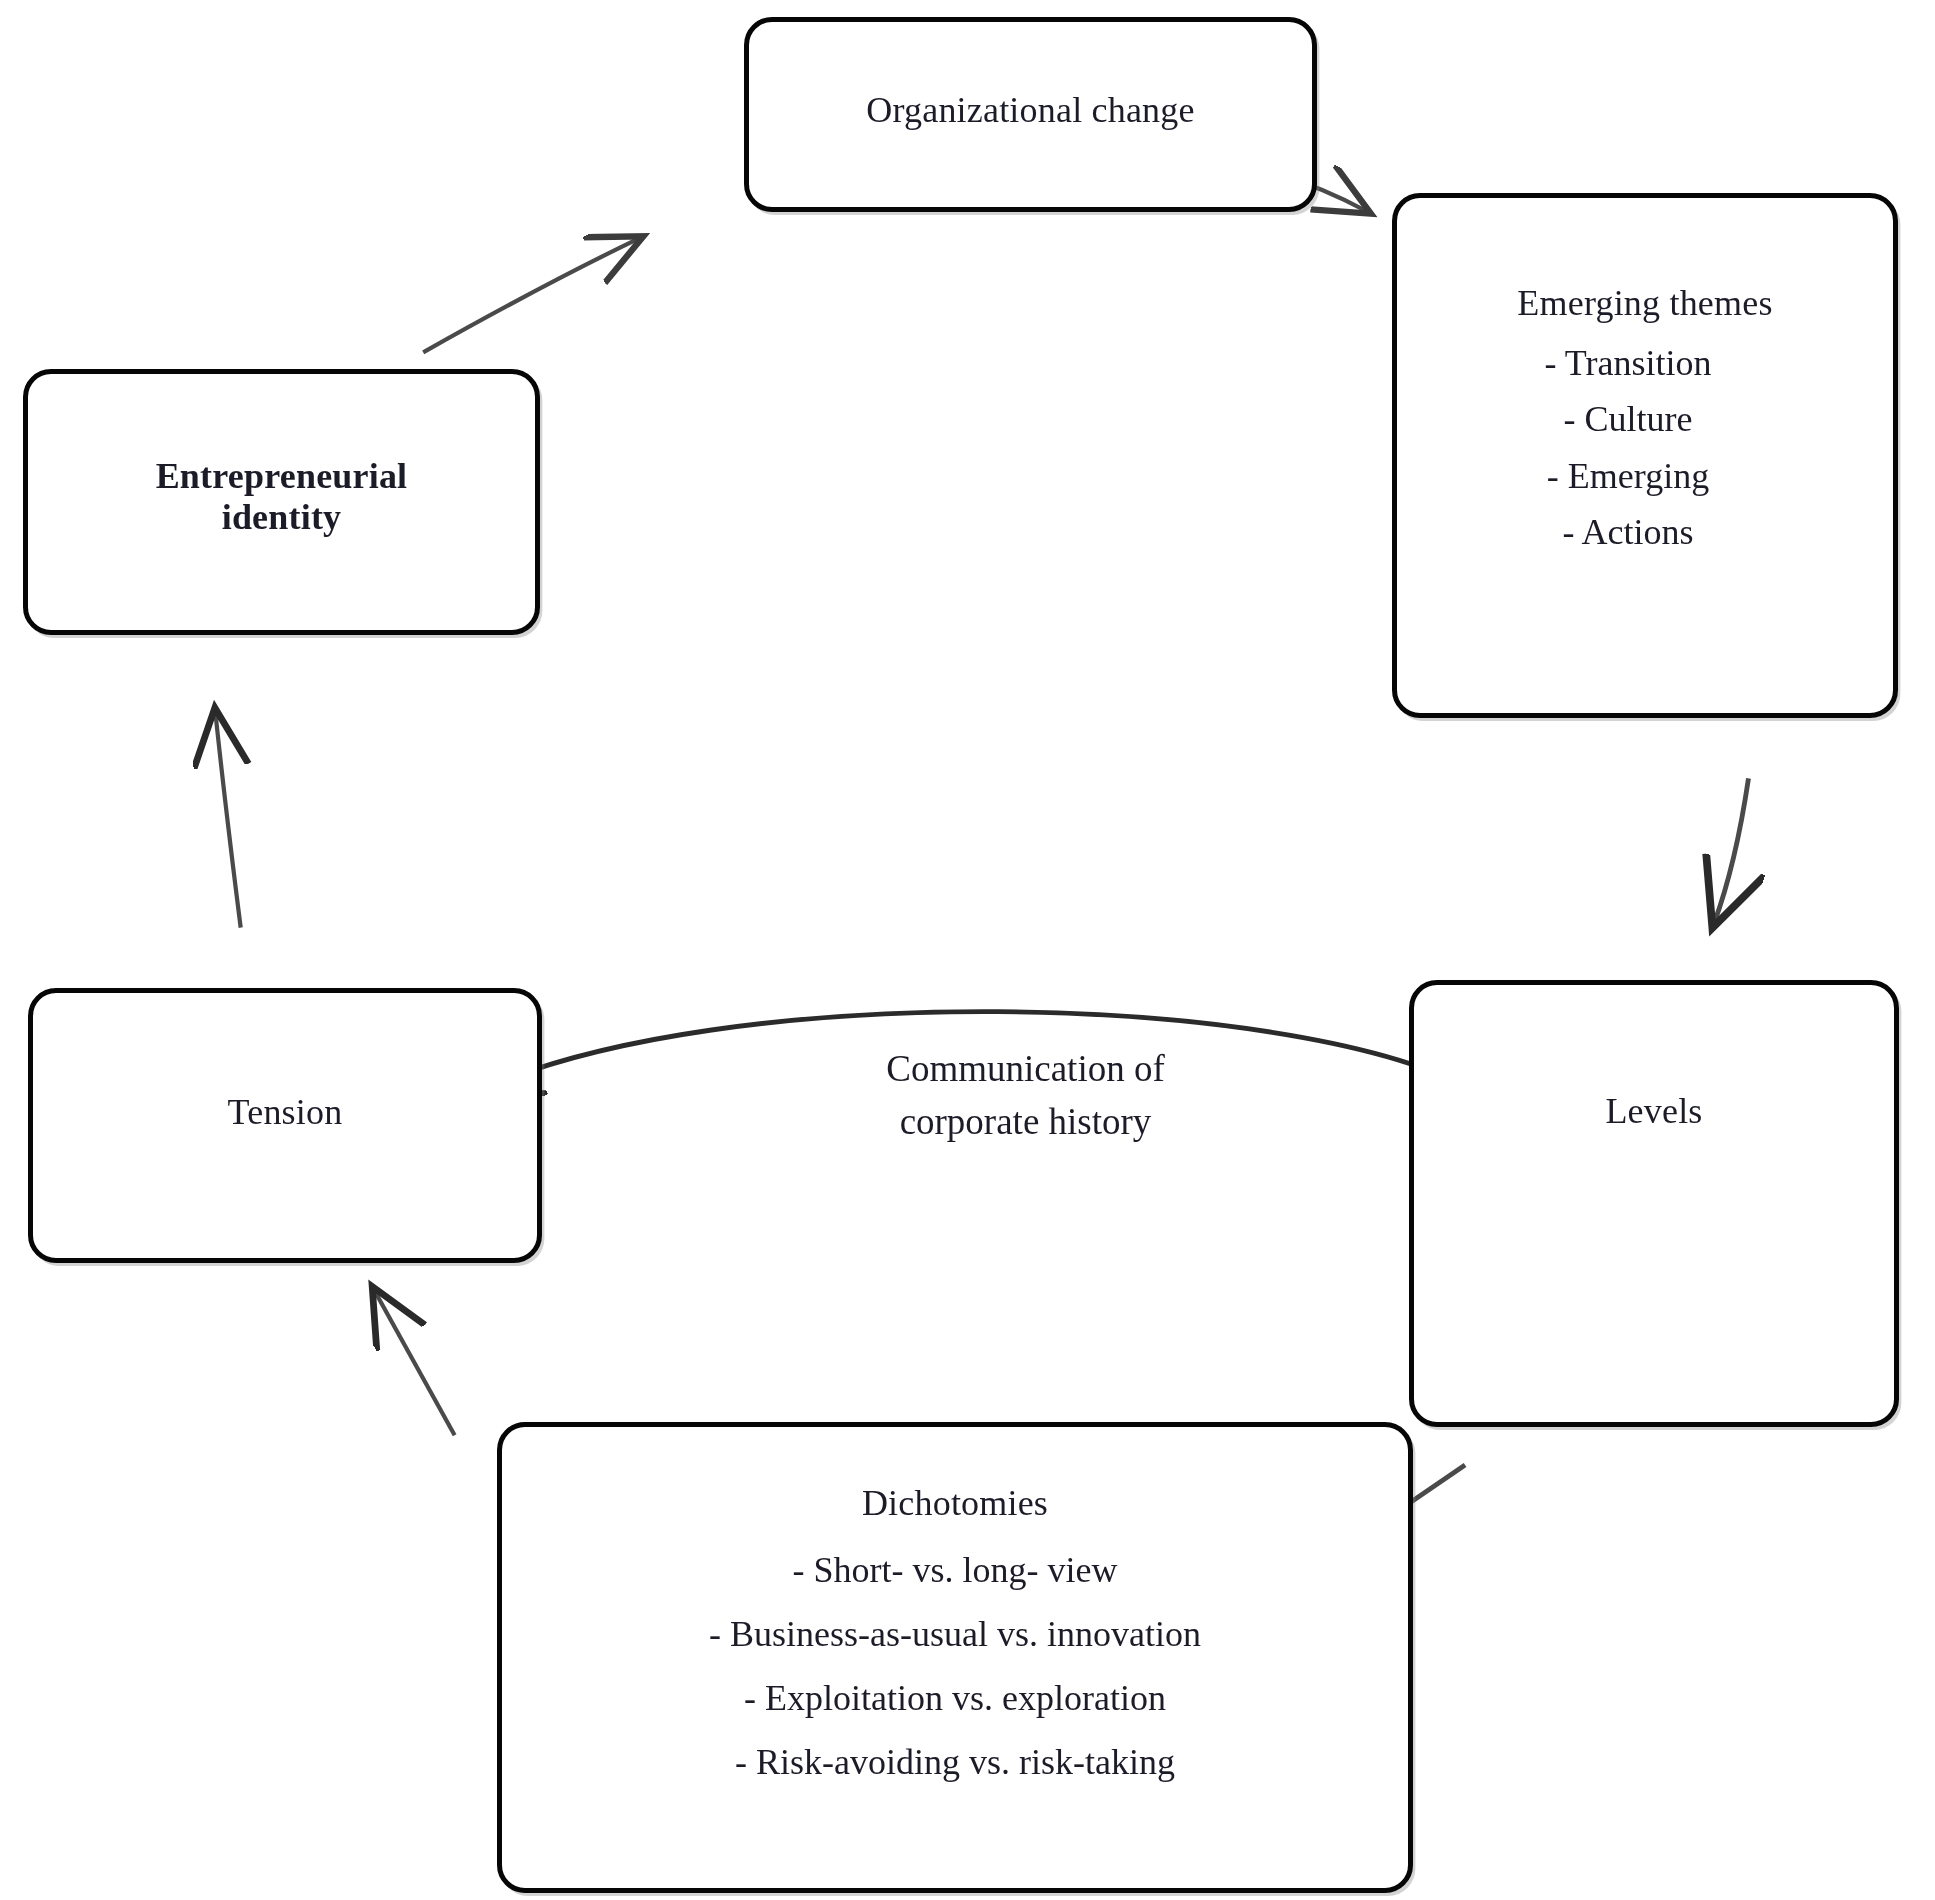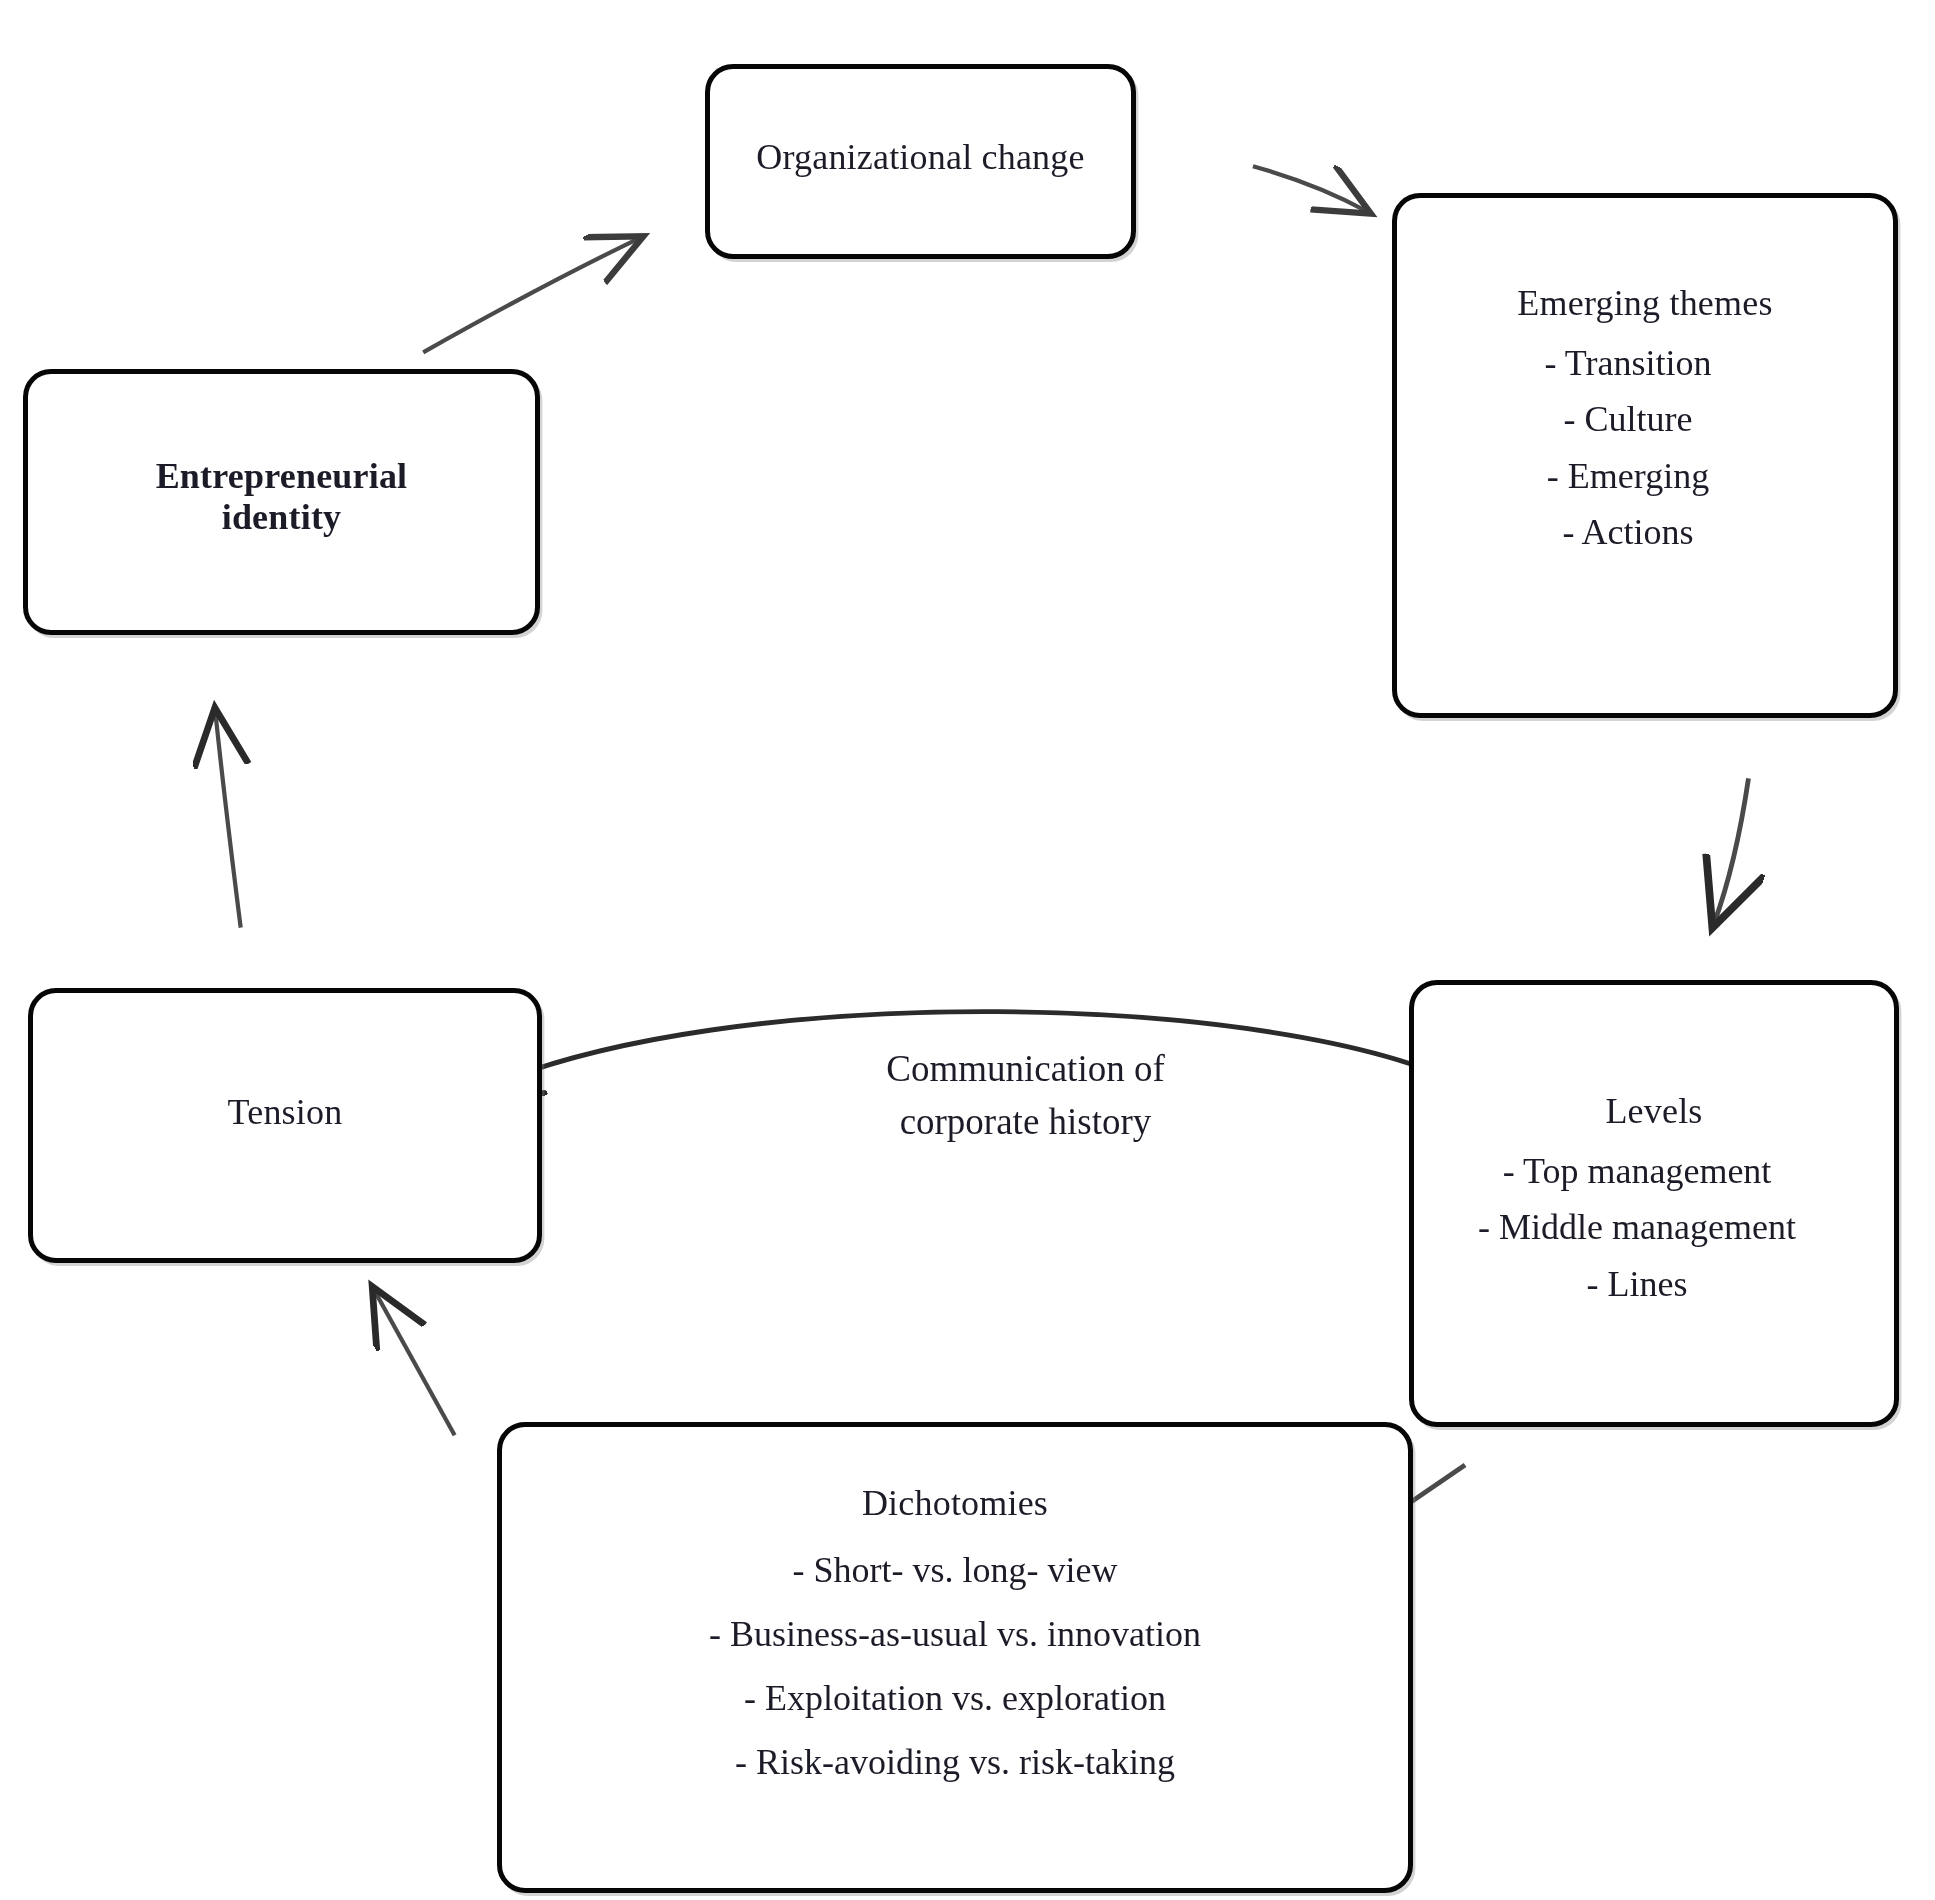--- a/index.html
+++ b/index.html
@@ -51,21 +51,21 @@
   }
   .node-list li {
     font-size: 36px;
     line-height: 1.0;
     margin-top: 20.5px;
     white-space: nowrap;
   }
 
   
   #node-organizational-change {
-    left: 705px; top: 17px; width: 431px; height: 195px; margin-top: 47px;
+    left: 744px; top: 17px; width: 573px; height: 195px;
   }
   #node-organizational-change .node-inner { top: 68px; }
 
   #node-emerging-themes {
     left: 1392px; top: 193px; width: 506px; height: 525px;
   }
   #node-emerging-themes .node-inner { top: 85px; }
   #node-emerging-themes .node-list { margin-top: 8.5px; padding-right: 34px; }
 
   #node-levels {
@@ -146,25 +146,20 @@
         <li>- Culture</li>
         <li>- Emerging</li>
         <li>- Actions</li>
       </ul>
     </div>
   </div>
 
   <div class="node" id="node-levels">
     <div class="node-inner">
       <div class="node-title">Levels</div>
-      <ul class="node-list">
-        <li>- Top management</li>
-        <li>- Middle  management</li>
-        <li>- Lines</li>
-      </ul>
     </div>
   </div>
 
   <div class="node" id="node-dichotomies">
     <div class="node-inner">
       <div class="node-title">Dichotomies</div>
       <ul class="node-list">
         <li>- Short- vs. long- view</li>
         <li>- Business-as-usual  vs. innovation</li>
         <li>- Exploitation  vs. exploration</li>

